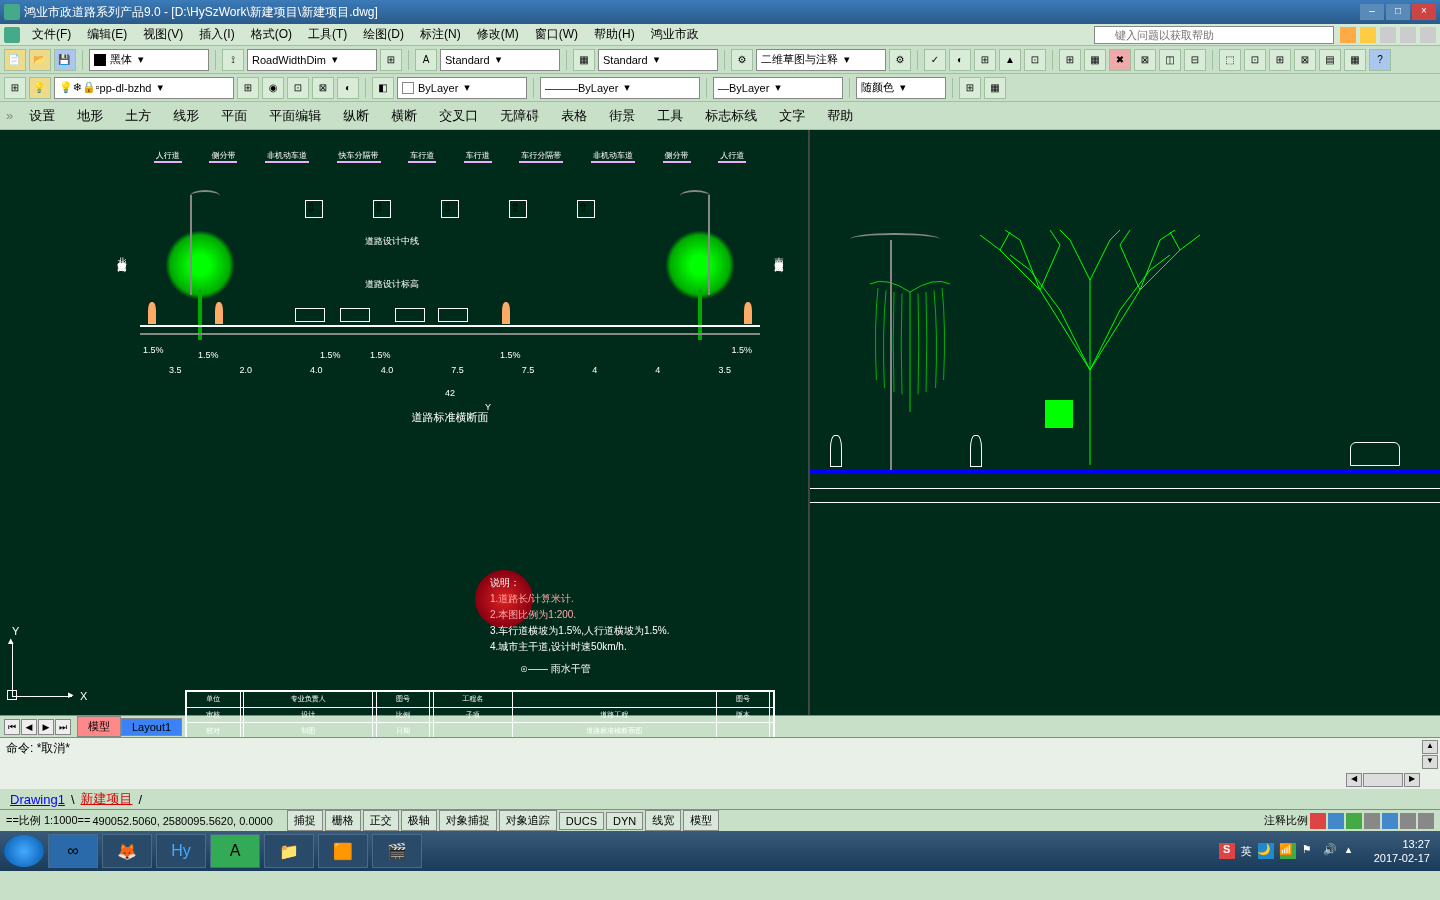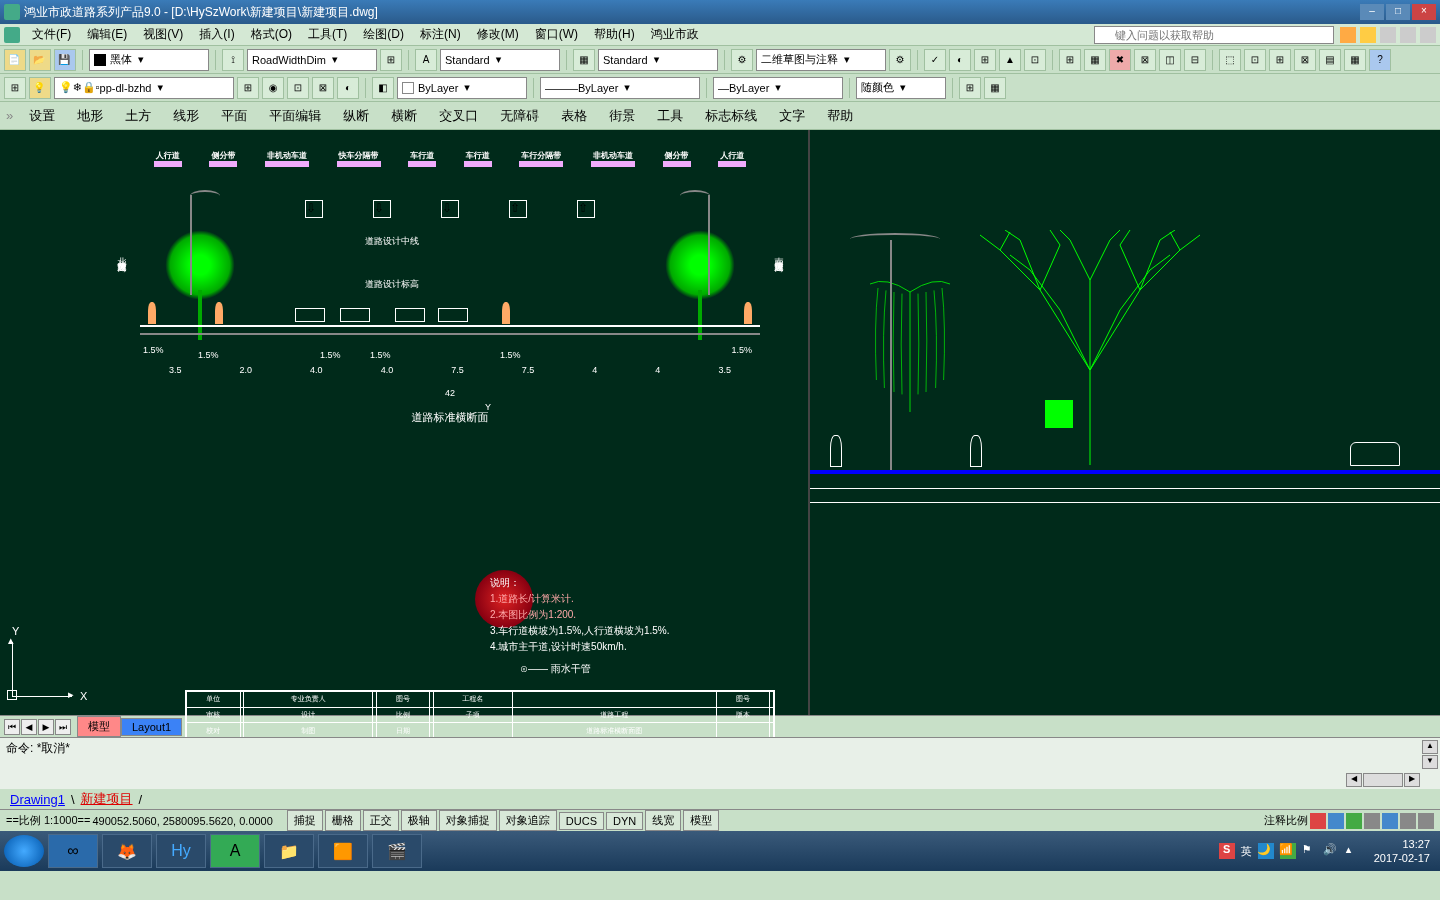--- a/index.html
+++ b/index.html
@@ -36,21 +36,21 @@
 .secmenu .expand { color: #888; margin-right: 4px; cursor: pointer; }
 
 
 .drawarea { height: 585px; background: #002a1a; position: relative; display: flex; }
 .draw-left { flex: 0 0 810px; border-right: 2px solid #444; position: relative; background: #002a1a; }
 .draw-right { flex: 1; position: relative; background: #002a1a; }
 
 
 .roadsection { position: absolute; left: 140px; top: 20px; width: 620px; height: 380px; }
 .lane-labels { position: absolute; top: 0; left: 0; right: 0; display: flex; justify-content: space-around; color: #fff; font-size: 8px; }
-.lane-labels span { border-bottom: 6px solid #f0abfc; padding: 0 2px; font-weight: bold; }
+.lane-labels span { border-bottom: 2px solid #f0abfc; padding: 0 2px; }
 .arrows { position: absolute; top: 50px; left: 140px; right: 140px; display: flex; justify-content: space-around; }
 .arrows .ar { width: 18px; height: 18px; border: 1px solid #fff; }
 .tree { position: absolute; width: 70px; height: 70px; background: radial-gradient(circle, #0f0 20%, #0a0 60%, transparent 70%); border-radius: 50%; }
 .tree::after { content: ''; position: absolute; left: 47%; top: 60px; width: 4px; height: 50px; background: #0a0; }
 .lamp { position: absolute; width: 2px; height: 100px; background: #888; }
 .lamp::before { content: ''; position: absolute; top: -5px; left: 0; width: 30px; height: 10px; border-top: 2px solid #888; border-radius: 50%; }
 .roadline { position: absolute; left: 0; right: 0; height: 2px; background: #fff; }
 .dimtext { position: absolute; color: #fff; font-size: 9px; }
 .person { position: absolute; width: 8px; height: 22px; background: #fa6; border-radius: 40% 40% 0 0; }
 .vehicle { position: absolute; width: 30px; height: 14px; border: 1px solid #fff; }

